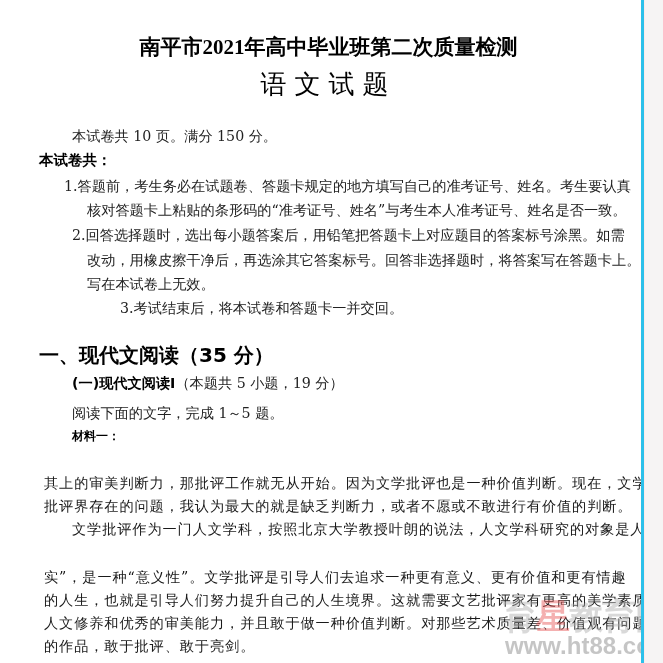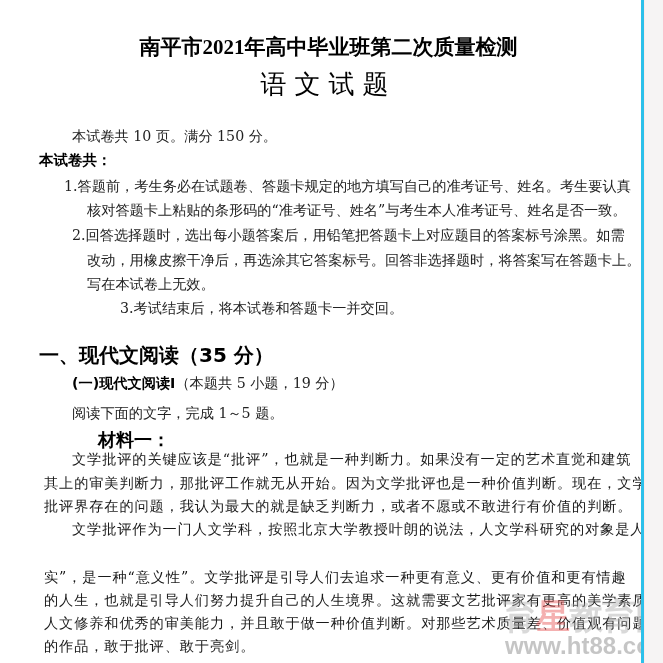--- a/index.html
+++ b/index.html
@@ -135,23 +135,22 @@
   </div>
 
   <div class="abs section-head" style="left:31px; top:342px;">一、现代文阅读（35 分）</div>
 
   <div class="abs body-text" style="left:64px; top:374px;">
     <span class="bold-head" style="font-size:14.2px;">(一)现代文阅读Ⅰ</span><span>（本题共 5 小题，19 分）</span>
   </div>
 
   <div class="abs body-text" style="left:64px; top:404px;">阅读下面的文字，完成 1～5 题。</div>
 
-  <div class="abs bold-head" style="left:64px; top:428px; font-size:18px;margin-left:26px;">材料一：</div>
+  <div class="abs bold-head" style="left:64px; top:428px; font-size:12px;">材料一：</div>
 
-  <div class="abs kai" style="left:64px; top:450px;">文学批评的关键应该是“批评”，也就是一种判断力。如果没有一定的艺术直觉和建筑</div>
   <div class="abs kai" style="left:36px; top:474px;">其上的审美判断力，那批评工作就无从开始。因为文学批评也是一种价值判断。现在，文学</div>
   <div class="abs kai" style="left:64px; top:520px;">文学批评作为一门人文学科，按照北京大学教授叶朗的说法，人文学科研究的对象是人</div>
 
   <div class="abs kai" style="left:36px; top:497px;">批评界存在的问题，我认为最大的就是缺乏判断力，或者不愿或不敢进行有价值的判断。</div>
   <div class="abs kai" style="left:36px; top:568px;">实”，是一种“意义性”。文学批评是引导人们去追求一种更有意义、更有价值和更有情趣</div>
   <div class="abs kai" style="left:36px; top:591px;">的人生，也就是引导人们努力提升自己的人生境界。这就需要文艺批评家有更高的美学素质、</div>
   <div class="abs kai" style="left:36px; top:614px;">人文修养和优秀的审美能力，并且敢于做一种价值判断。对那些艺术质量差、价值观有问题</div>
   <div class="abs kai" style="left:36px; top:637px;">的作品，敢于批评、敢于亮剑。</div>
 
   <div class="cut-line">

